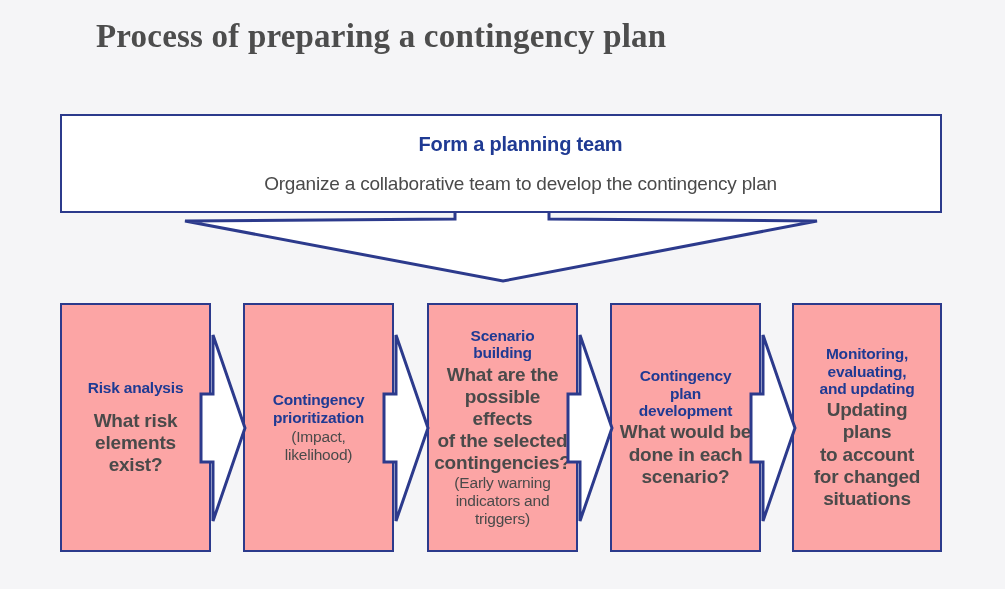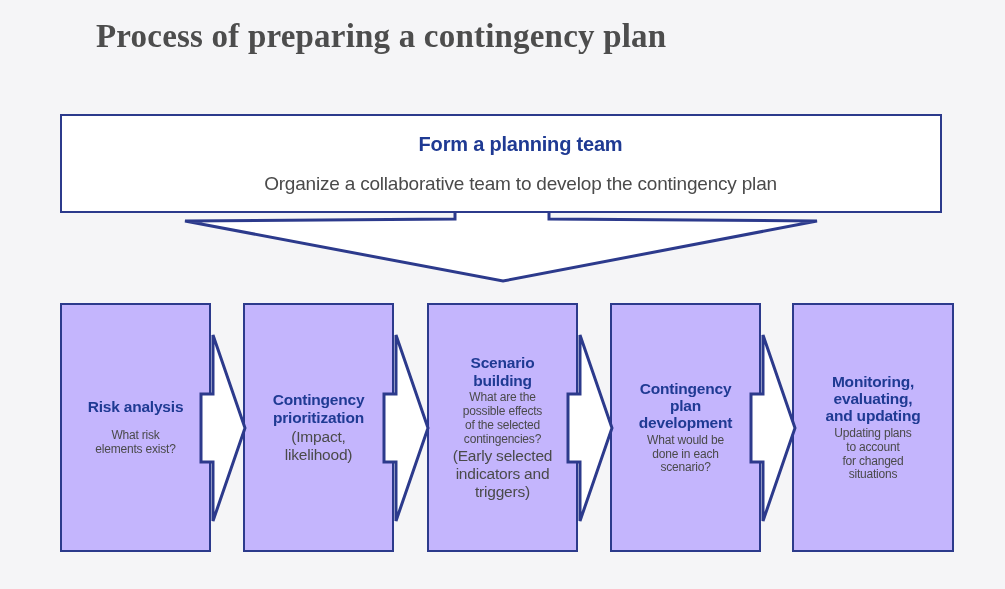--- a/index.html
+++ b/index.html
@@ -76,56 +76,57 @@
     z-index: 2;
   }
 
   
   .step-box {
     position: absolute;
     top: 303px;
     height: 249px;
     box-sizing: border-box;
     border: 2px solid #2c3a8c;
-    background: #c4b5fd;
+    background: #fca5a5;
     z-index: 4;
     display: flex;
     flex-direction: column;
     align-items: center;
     justify-content: center;
     padding: 4px 6px;
     text-align: center;
   }
   .step-box .title {
     font-size: 15.5px;
     font-weight: bold;
     color: #1f3a93;
     line-height: 1.12;
     letter-spacing: -0.2px;
     margin-bottom: 2px;
   }
   .step-box .body {
-    font-size: 12px;
+    font-size: 19px;
     color: #4a4a4a;
     line-height: 1.16;
     letter-spacing: -0.2px;
+    font-weight: bold;
   }
   .step-box .note {
     font-size: 15.5px;
     color: #4a4a4a;
     line-height: 1.16;
     letter-spacing: -0.2px;
   }
 
   
   #step-1 { left: 60px;  width: 151px; gap: 12px; }
   #step-2 { left: 243px; width: 151px; }
   #step-3 { left: 427px; width: 151px; }
   #step-4 { left: 610px; width: 151px; }
-  #step-5 { left: 792px; width: 162px; }
+  #step-5 { left: 792px; width: 150px; }
 
   
   .connector {
     position: absolute;
     top: 332px;
     width: 60px;
     height: 192px;
     z-index: 5;
     pointer-events: none;
   }
@@ -164,21 +165,21 @@
 likelihood)</div>
   </div>
 
   <div id="step-3" class="step-box">
     <div class="title" style="white-space: pre-line;">Scenario
 building</div>
     <div class="body" style="white-space: pre-line;">What are the
 possible effects
 of the selected
 contingencies?</div>
-    <div class="note" style="white-space: pre-line;">(Early selected
+    <div class="note" style="white-space: pre-line;">(Early warning
 indicators and
 triggers)</div>
   </div>
 
   <div id="step-4" class="step-box">
     <div class="title" style="white-space: pre-line;">Contingency
 plan
 development</div>
     <div class="body" style="white-space: pre-line;">What would be
 done in each

